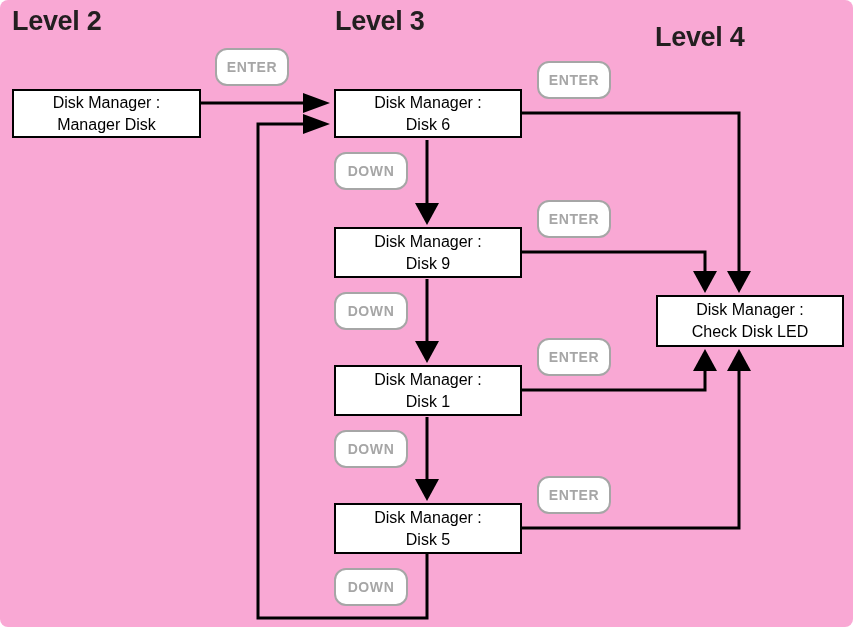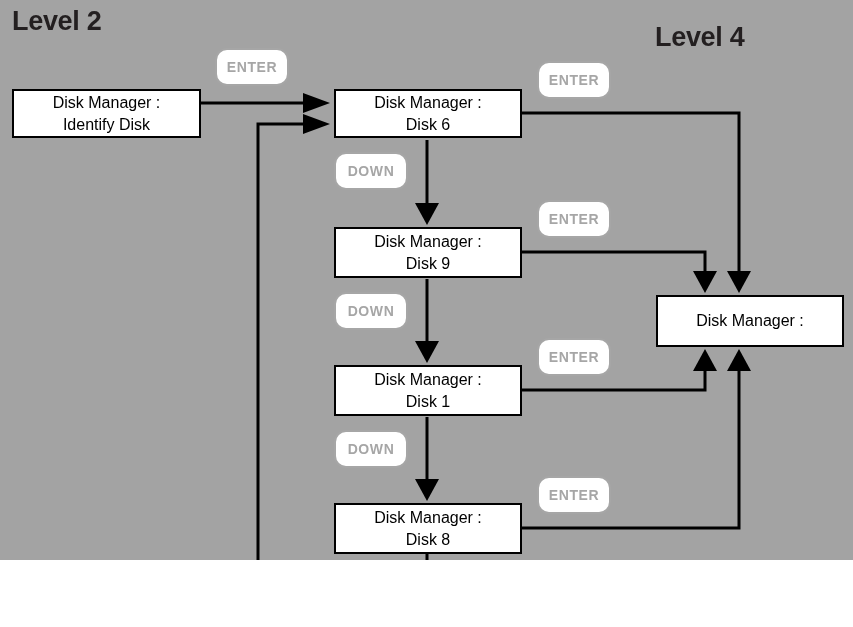--- a/index.html
+++ b/index.html
@@ -8,23 +8,24 @@
     padding: 0;
     background: #ffffff;
   }
   body {
     font-family: "Liberation Sans", sans-serif;
     -webkit-font-smoothing: antialiased;
   }
   #canvas {
     position: relative;
     width: 853px;
-    height: 560px;
-    background: #a3a3a3;
+    height: 627px;
+    background: #f9a8d4;
     overflow: hidden;
+    border-radius: 8px;
   }
   .level-header {
     position: absolute;
     font-size: 27px;
     font-weight: bold;
     color: #231f20;
     letter-spacing: -0.3px;
     white-space: nowrap;
     line-height: 1;
   }
@@ -81,20 +82,21 @@
     fill: #000000;
     stroke: none;
   }
 </style>
 </head>
 <body>
 
 <div id="canvas">
 
   <div class="level-header" style="left:12px; top:8px;">Level 2</div>
+  <div class="level-header" style="left:335px; top:8px;">Level 3</div>
   <div class="level-header" style="left:655px; top:24px;">Level 4</div>
 
   <svg id="wires" viewBox="0 0 853 627">
 
       ENTER  -&gt;  Disk 1  (upper arrow) --&gt;
     <g>
       <line x1="201" y1="103" x2="303" y2="103"></line>
       <polygon points="303,93 330,103 303,113"></polygon>
     </g>
 
@@ -146,45 +148,46 @@
 
     
     <g>
       <path d="M 522 528 L 739 528 L 739 371"></path>
       <polygon points="727,371 751,371 739,349"></polygon>
     </g>
   </svg>
 
   <div class="menu-box" style="left:12px; top:89px; width:189px; height:49px;">
     <span class="line1">Disk Manager :</span>
-    <span class="line2">Identify Disk</span>
+    <span class="line2">Manager Disk</span>
   </div>
 
   <div class="menu-box" style="left:334px; top:89px; width:188px; height:49px;">
     <span class="line1">Disk Manager :</span>
     <span class="line2">Disk 6</span>
   </div>
 
   <div class="menu-box" style="left:334px; top:227px; width:188px; height:51px;">
     <span class="line1">Disk Manager :</span>
     <span class="line2">Disk 9</span>
   </div>
 
   <div class="menu-box" style="left:334px; top:365px; width:188px; height:51px;">
     <span class="line1">Disk Manager :</span>
     <span class="line2">Disk 1</span>
   </div>
 
   <div class="menu-box" style="left:334px; top:503px; width:188px; height:51px;">
     <span class="line1">Disk Manager :</span>
-    <span class="line2">Disk 8</span>
+    <span class="line2">Disk 5</span>
   </div>
 
   <div class="menu-box" style="left:656px; top:295px; width:188px; height:52px;">
     <span class="line1">Disk Manager :</span>
+    <span class="line2">Check Disk LED</span>
   </div>
 
   <div class="key-btn" style="left:215px; top:48px; width:74px; height:38px;">ENTER</div>
 
   <div class="key-btn" style="left:537px; top:61px; width:74px; height:38px;">ENTER</div>
 
   <div class="key-btn" style="left:334px; top:152px; width:74px; height:38px;">DOWN</div>
 
   <div class="key-btn" style="left:537px; top:200px; width:74px; height:38px;">ENTER</div>
 

